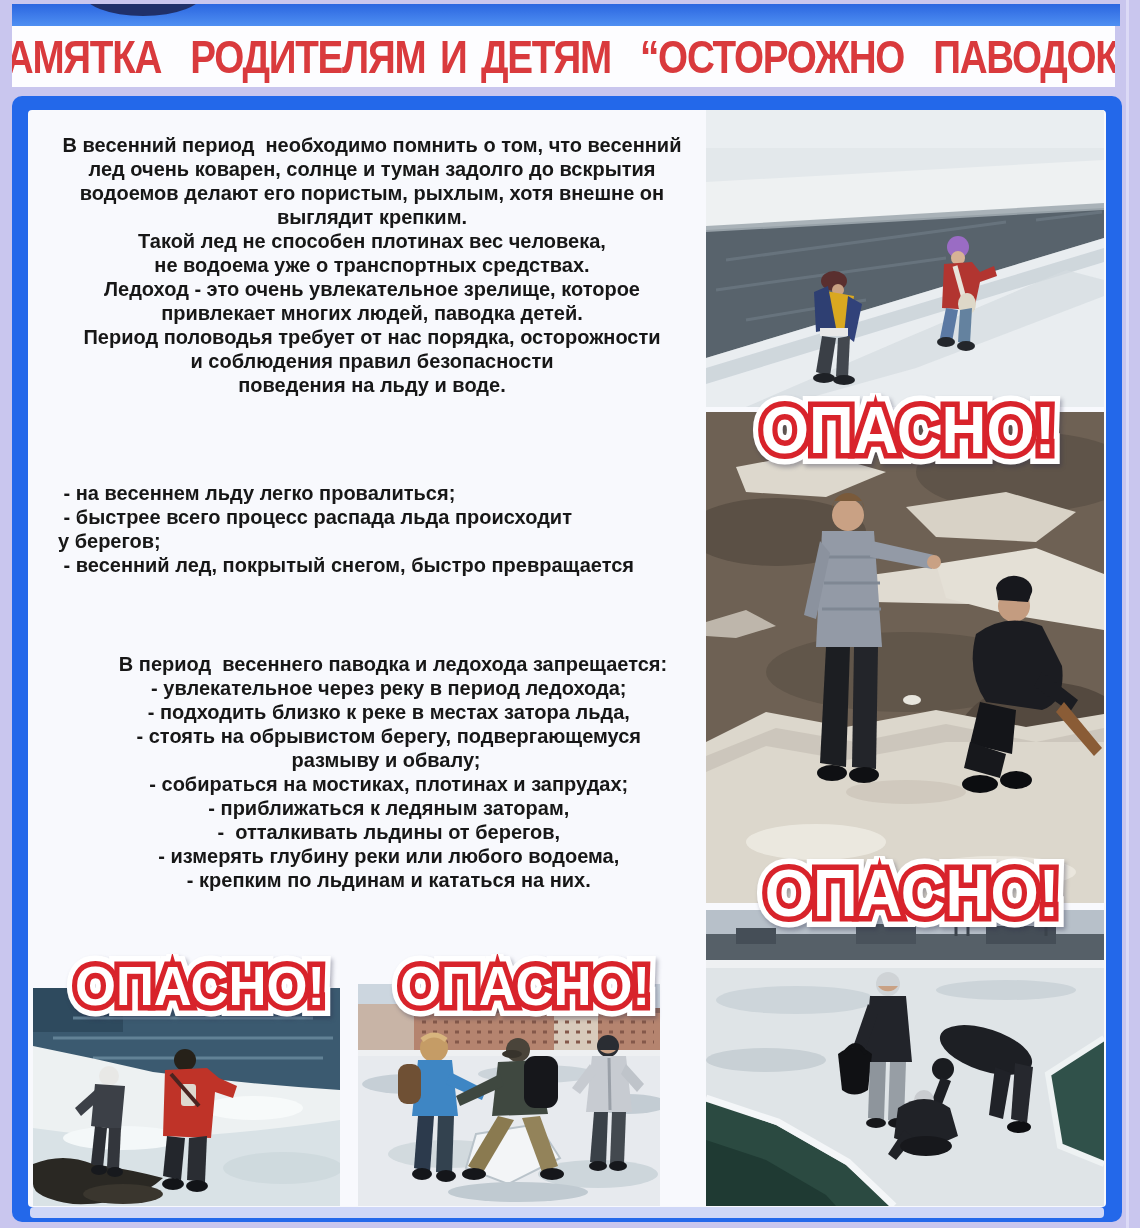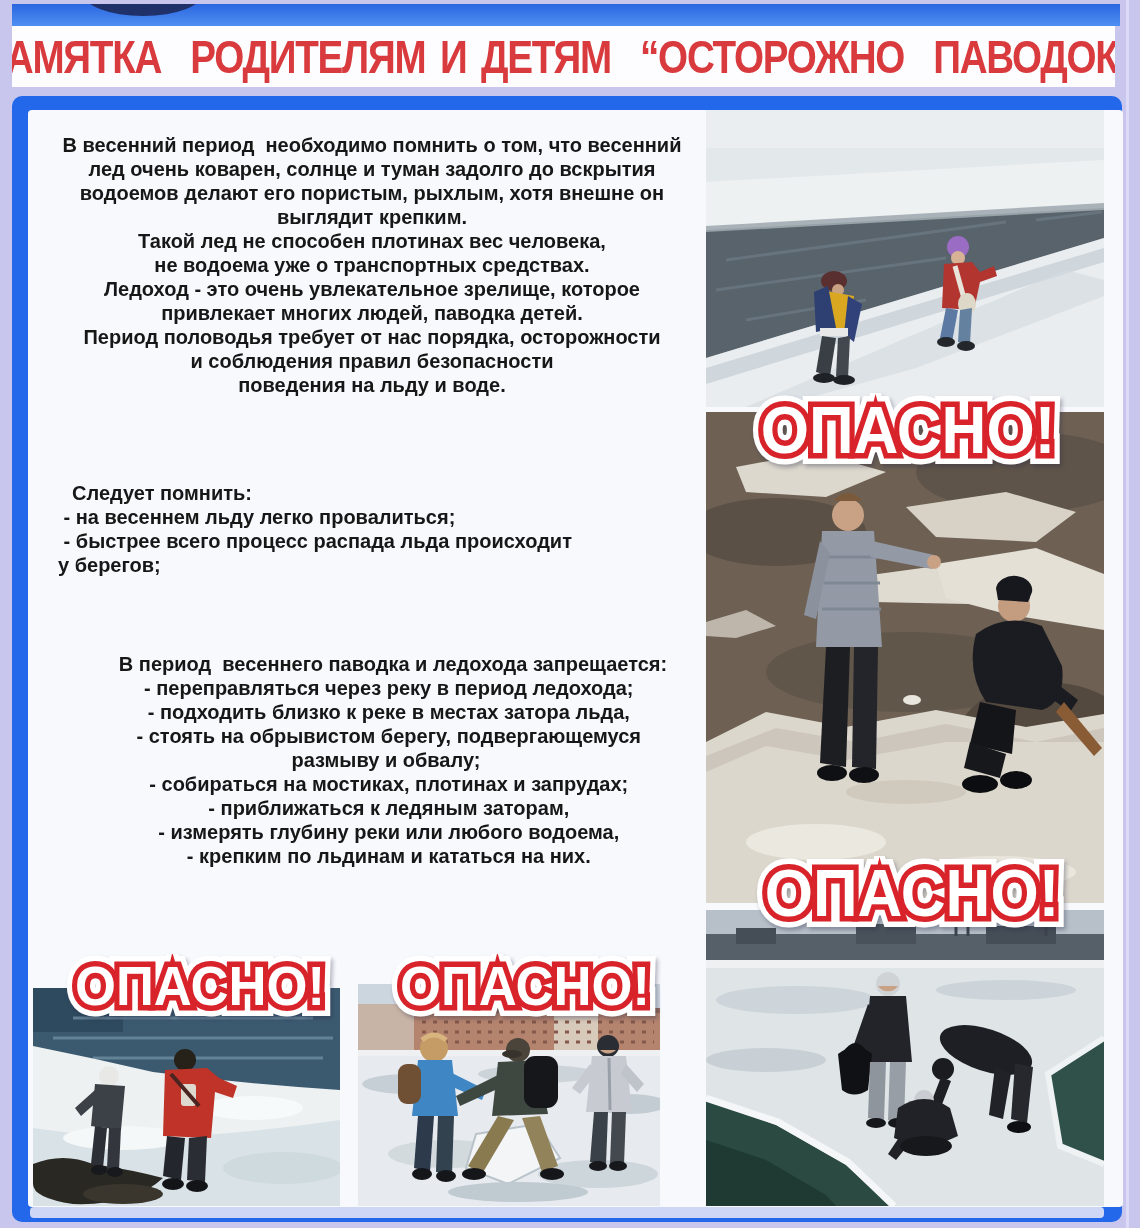--- a/index.html
+++ b/index.html
@@ -18,21 +18,21 @@
           display:flex;align-items:center;justify-content:center;overflow:hidden;}
   .title{color:#d93a3d;font-weight:700;font-size:46px;letter-spacing:-1.5px;word-spacing:6px;
          transform:scaleX(.84);white-space:pre;}
 
   
   .frame{position:absolute;left:12px;top:96px;width:1110px;height:1126px;
          background:#2368ea;border-radius:10px;}
   .frame-bottom-strip{position:absolute;left:18px;right:18px;bottom:4px;height:11px;
          background:#cfd7f7;border-radius:4px;}
   .panel{position:absolute;left:16px;top:14px;width:1078px;height:1097px;
-         background:#f8f9fd;border-radius:4px;overflow:hidden;padding-left:17px;}
+         background:#f8f9fd;border-radius:4px;overflow:hidden;}
 
   
   .txt{position:absolute;color:#171717;font-weight:700;font-size:20px;line-height:24px;}
   .txt div{white-space:pre-wrap;}
   .intro{left:12px;top:23px;width:664px;text-align:center;}
   .remember{left:30px;top:371px;width:656px;text-align:left;}
   .forbidden{left:30px;top:542px;width:656px;text-align:center;}
   .blk-h{padding-left:14px;}
 
   
@@ -74,34 +74,35 @@
         <div>Такой лед не способен плотинах вес человека,</div>
         <div>не водоема уже о транспортных средствах.</div>
         <div>Ледоход - это очень увлекательное зрелище, которое</div>
         <div>привлекает многих людей, паводка детей.</div>
         <div>Период половодья требует от нас порядка, осторожности</div>
         <div>и соблюдения правил безопасности</div>
         <div>поведения на льду и воде.</div>
       </div>
 
       <div class="txt remember">
-        <div class="blk-h">Следует помнить:</div>
         <div> - на весеннем льду легко провалиться;</div>
         <div> - быстрее всего процесс распада льда происходит</div>
         <div>у берегов;</div>
+        <div> - весенний лед, покрытый снегом, быстро превращается</div>
       </div>
 
       <div class="txt forbidden">
         <div class="blk-h">В период  весеннего паводка и ледохода запрещается:</div>
-        <div> - переправляться через реку в период ледохода;</div>
+        <div> - увлекательное через реку в период ледохода;</div>
         <div> - подходить близко к реке в местах затора льда,</div>
         <div> - стоять на обрывистом берегу, подвергающемуся</div>
         <div>размыву и обвалу;</div>
         <div> - собираться на мостиках, плотинах и запрудах;</div>
         <div> - приближаться к ледяным заторам,</div>
+        <div> -  отталкивать льдины от берегов,</div>
         <div> - измерять глубину реки или любого водоема,</div>
         <div> - крепким по льдинам и кататься на них.</div>
       </div>
 
       <figure class="photo" style="left:678px;top:0;width:398px;height:297px;margin:0">
         <svg viewBox="0 0 398 297">
           <rect width="398" height="72" fill="#e3e8eb"></rect>
           <rect width="398" height="38" fill="#eaeef1"></rect>
           <polygon points="0,72 398,50 398,98 0,120" fill="#eef1f2"></polygon>
           <polygon points="0,116 398,93 398,101 0,124" fill="#97a2a9" opacity=".8"></polygon>

